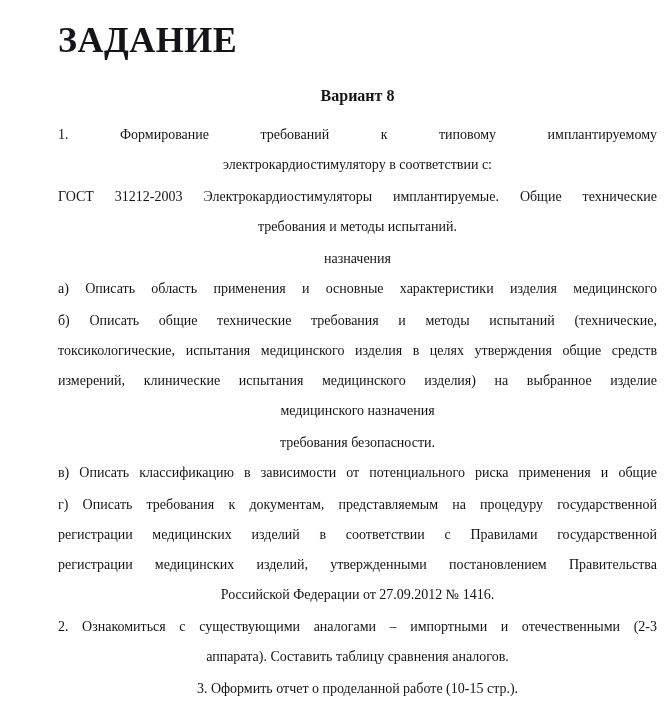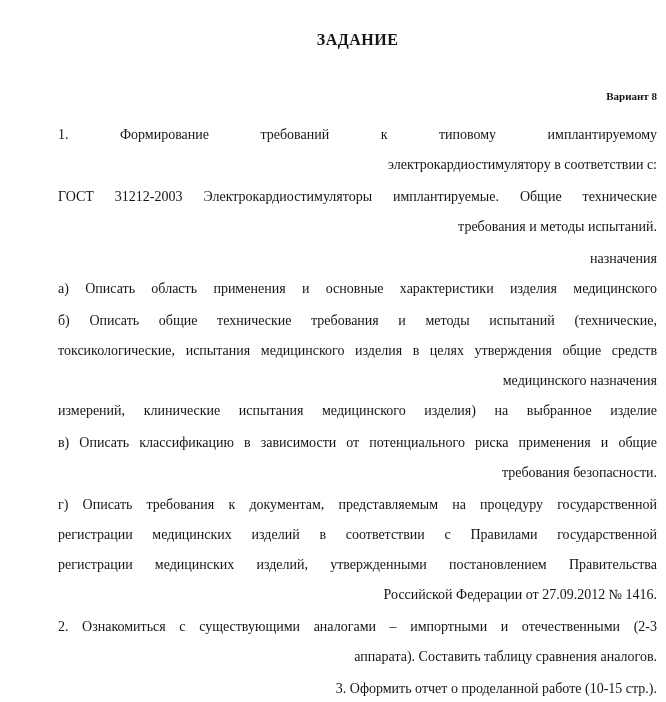--- a/index.html
+++ b/index.html
@@ -12,46 +12,45 @@
     width: 666px;
     height: 702px;
     background: #ffffff;
     overflow: hidden;
     font-family: "Liberation Serif", "DejaVu Serif", serif;
     color: #151519;
     box-sizing: border-box;
     padding: 24px 9px 0 58px;
   }
   .doc-title {
-    text-align: center;
     font-weight: bold;
-    font-size: 16px;
+    font-size: 36px;
     line-height: 32px;
     letter-spacing: 0.5px;
   }
   .doc-subtitle {
-    text-align: right;
+    text-align: center;
     font-weight: bold;
-    font-size: 11px;
+    font-size: 16px;
     line-height: 22px;
     margin-top: 29px;
   }
   .doc-body {
     margin-top: 13px;
     font-size: 14px;
   }
   .para {
     margin: 0 0 2px 0;
   }
   .para.bold {
     font-weight: normal;
   }
   .line {
     line-height: 30px;
-    text-align: right;
+    text-align: center;
   }
   .line.j {
     text-align: justify;
     text-align-last: justify;
   }
 </style>
 </head>
 <body>
 
 <div class="page">
@@ -66,26 +65,26 @@
         <div class="line j">ГОСТ 31212-2003 Электрокардиостимуляторы имплантируемые. Общие технические</div>
         <div class="line">требования и методы испытаний.</div>
       </div>
       <div class="para">
         <div class="line">назначения</div>
         <div class="line j">а) Описать область применения и основные характеристики изделия медицинского</div>
       </div>
       <div class="para">
         <div class="line j">б) Описать общие технические требования и методы испытаний (технические,</div>
         <div class="line j">токсикологические, испытания медицинского изделия в целях утверждения общие средств</div>
+        <div class="line j">измерений, клинические испытания медицинского изделия) на выбранное изделие</div>
         <div class="line">медицинского назначения</div>
-        <div class="line j">измерений, клинические испытания медицинского изделия) на выбранное изделие</div>
       </div>
       <div class="para">
+        <div class="line">требования безопасности.</div>
         <div class="line j">в) Описать классификацию в зависимости от потенциального риска применения и общие</div>
-        <div class="line">требования безопасности.</div>
       </div>
       <div class="para">
         <div class="line j">г) Описать требования к документам, представляемым на процедуру государственной</div>
         <div class="line j">регистрации медицинских изделий в соответствии с Правилами государственной</div>
         <div class="line j">регистрации медицинских изделий, утвержденными постановлением Правительства</div>
         <div class="line">Российской Федерации от 27.09.2012 № 1416.</div>
       </div>
       <div class="para bold">
         <div class="line j">2. Ознакомиться с существующими аналогами – импортными и отечественными (2-3</div>
         <div class="line">аппарата). Составить таблицу сравнения аналогов.</div>

